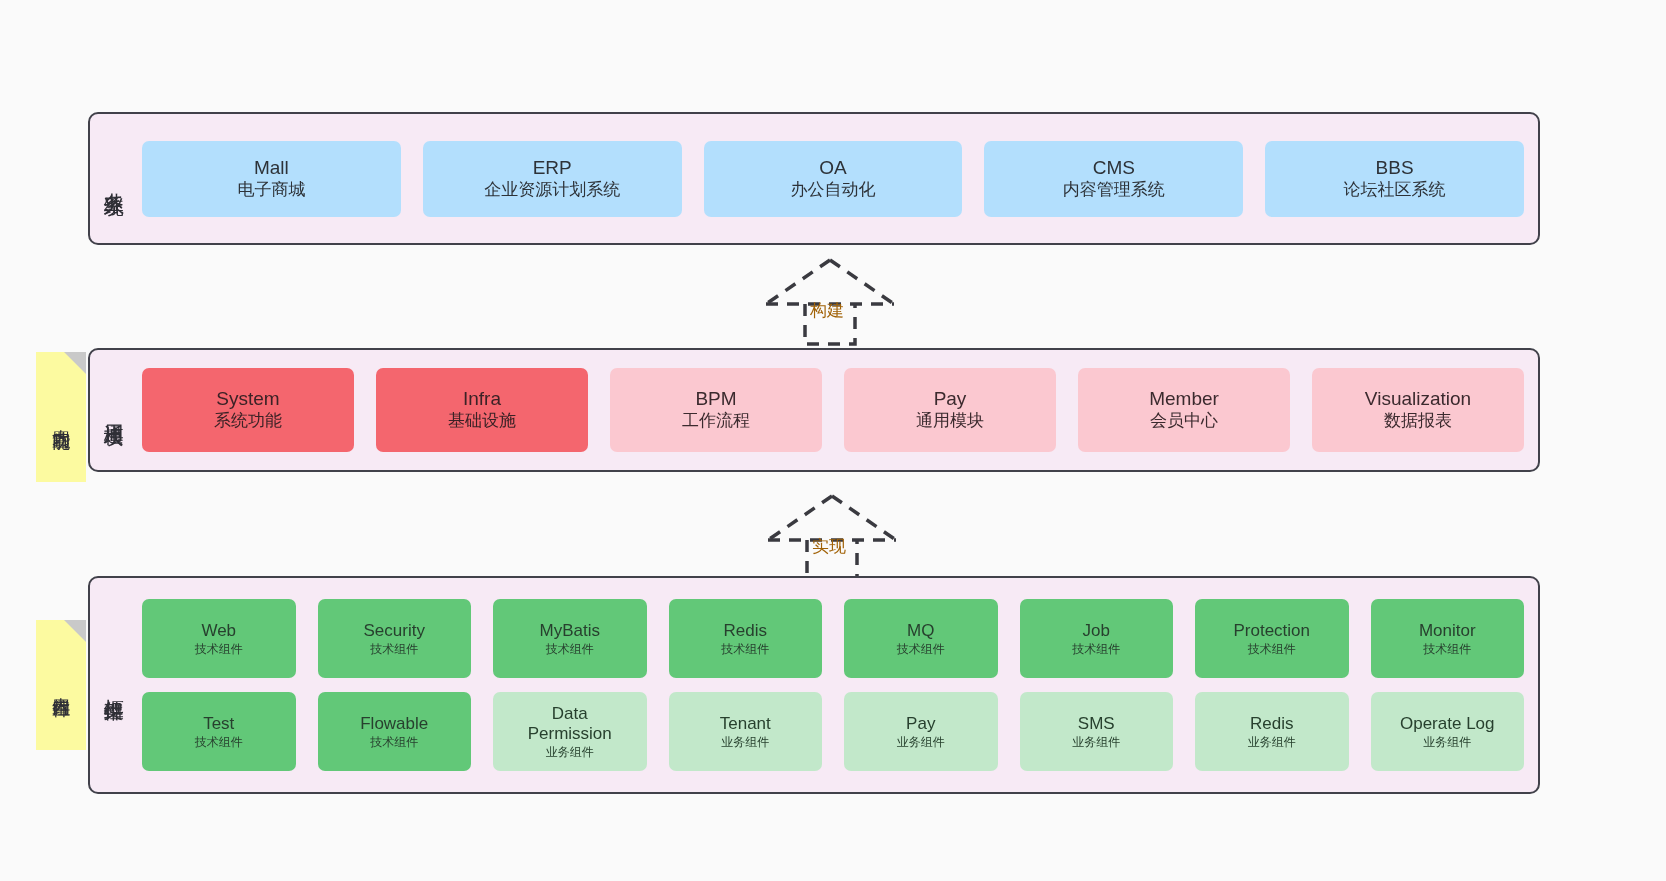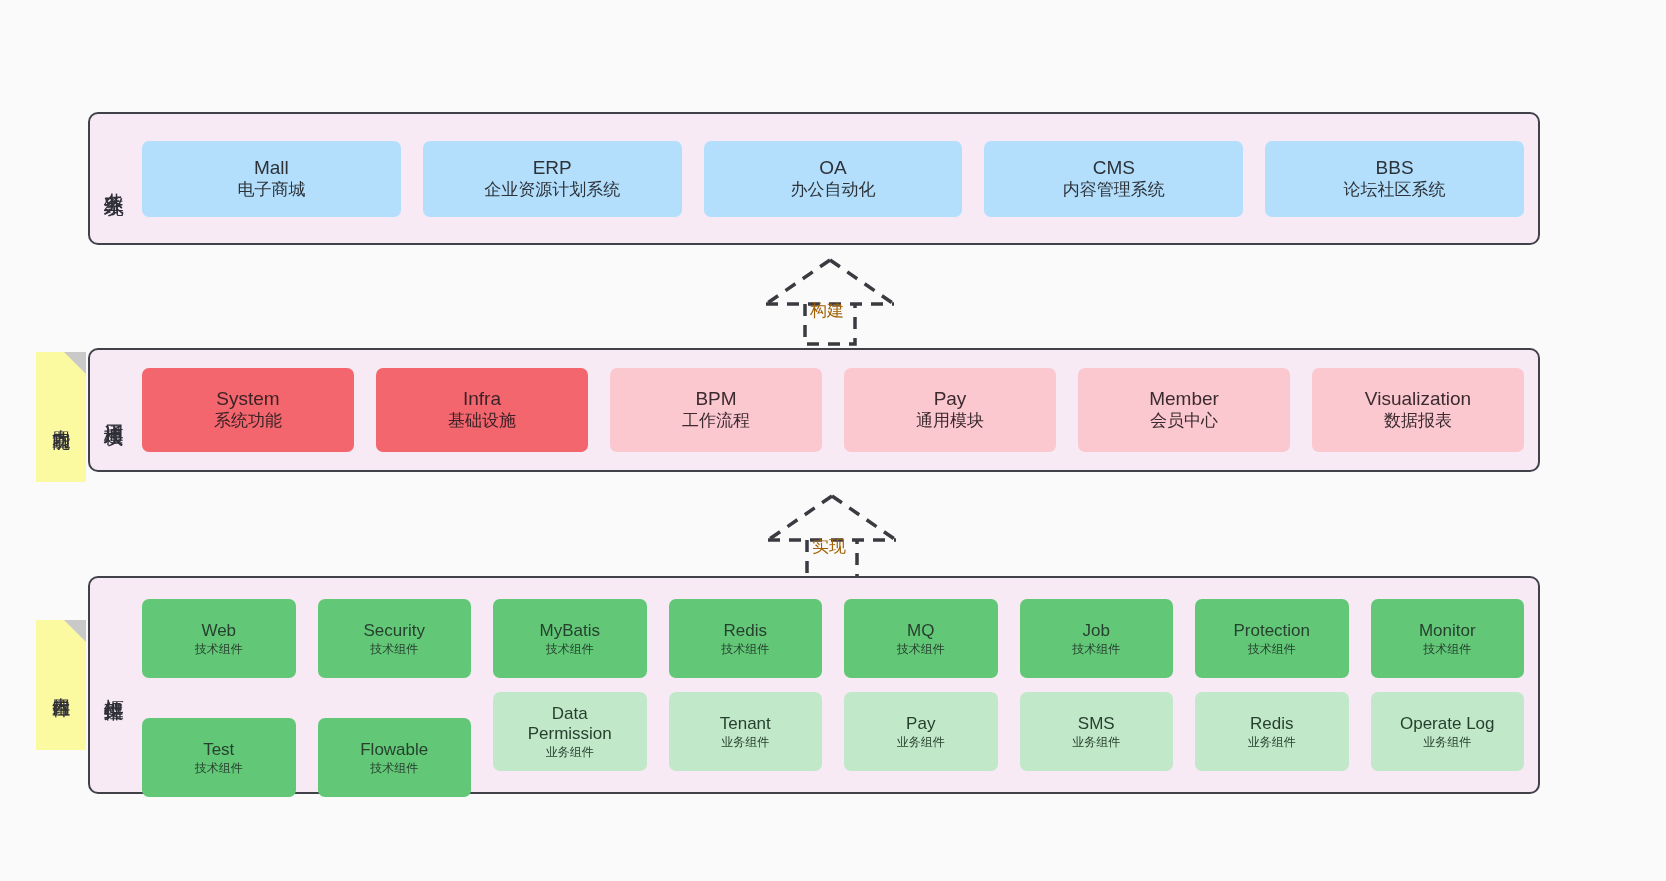--- a/index.html
+++ b/index.html
@@ -69,21 +69,21 @@
   .card.sm .t1{font-size:17px;}
   .card.sm .t2{font-size:12px;}
 
   .h-biz{height:76px;}
   .h-mod{height:84px;}
   .h-fw{height:79px;}
 
   .c-blue{background:#b3dffd;color:#2d3238;}
   .c-red{background:#f4666e;color:#3b2226;}
   .c-pink{background:#fbc8d0;color:#3b2a2e;text-align:center;}
-  .c-green{background:#62c878;color:#27402e;margin-top:26px;}
+  .c-green{background:#62c878;color:#27402e;}
   .c-lgreen{background:#c2e8ca;color:#27402e;}
 
   
   .note{
     position:absolute;
     background:#fcfaa0;
     box-sizing:border-box;
     font-size:18px;
     letter-spacing:1px;
     line-height:1.15;

